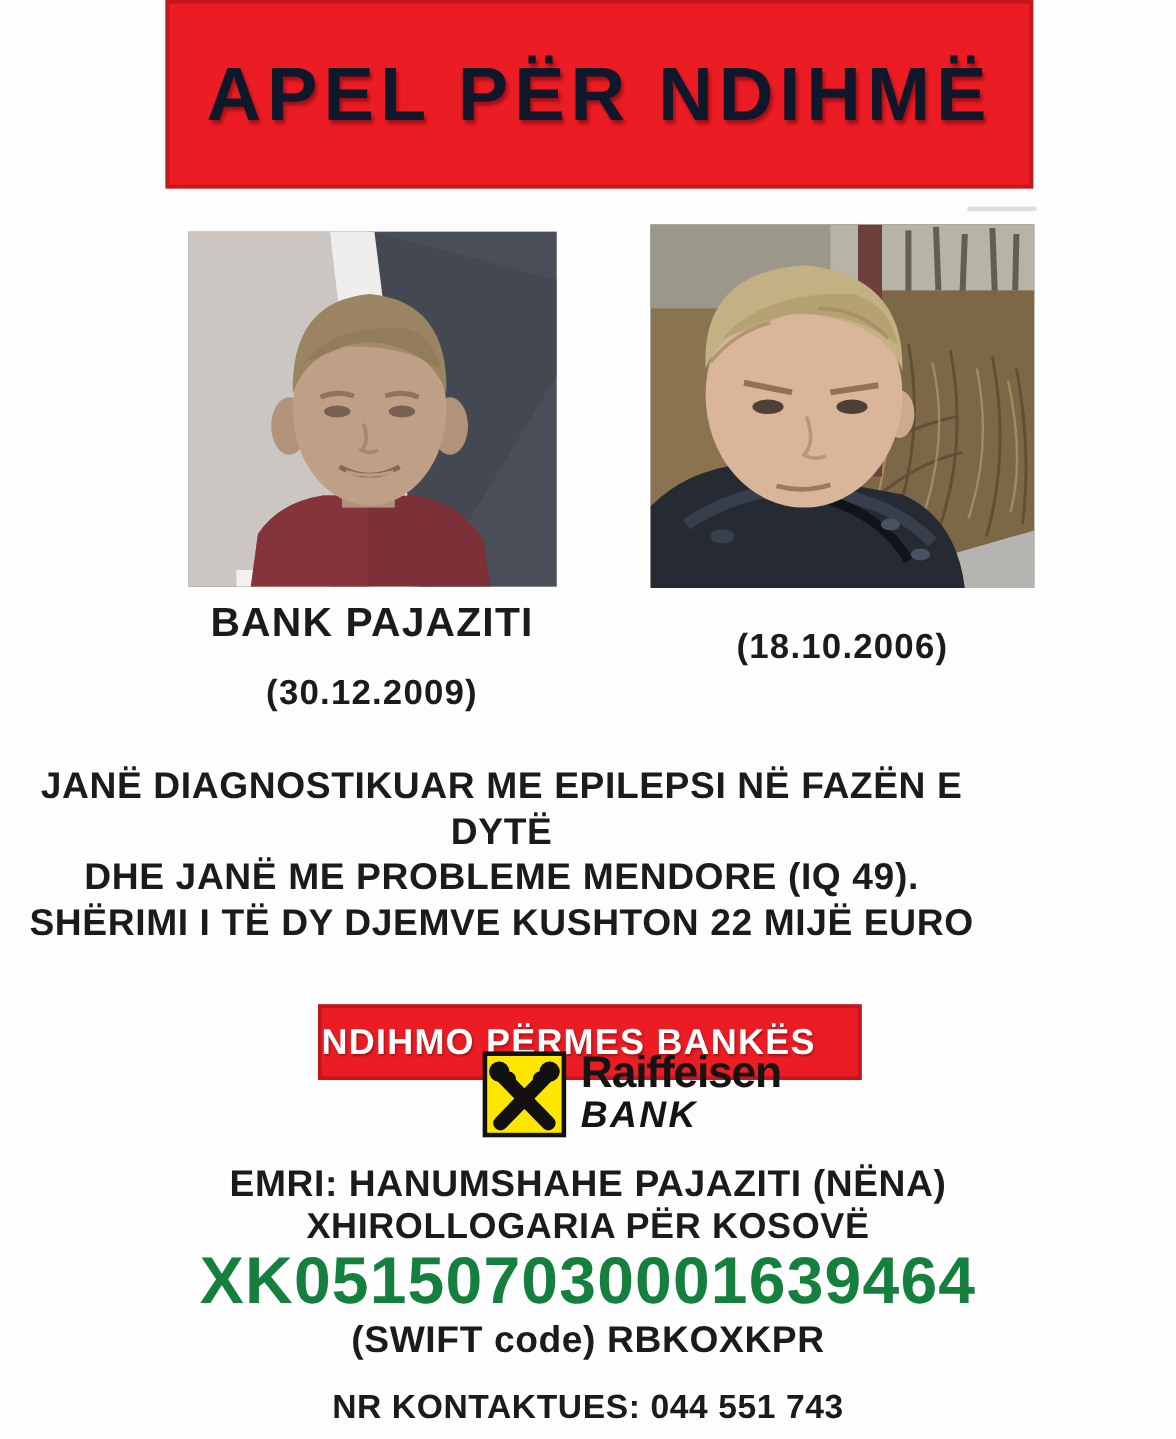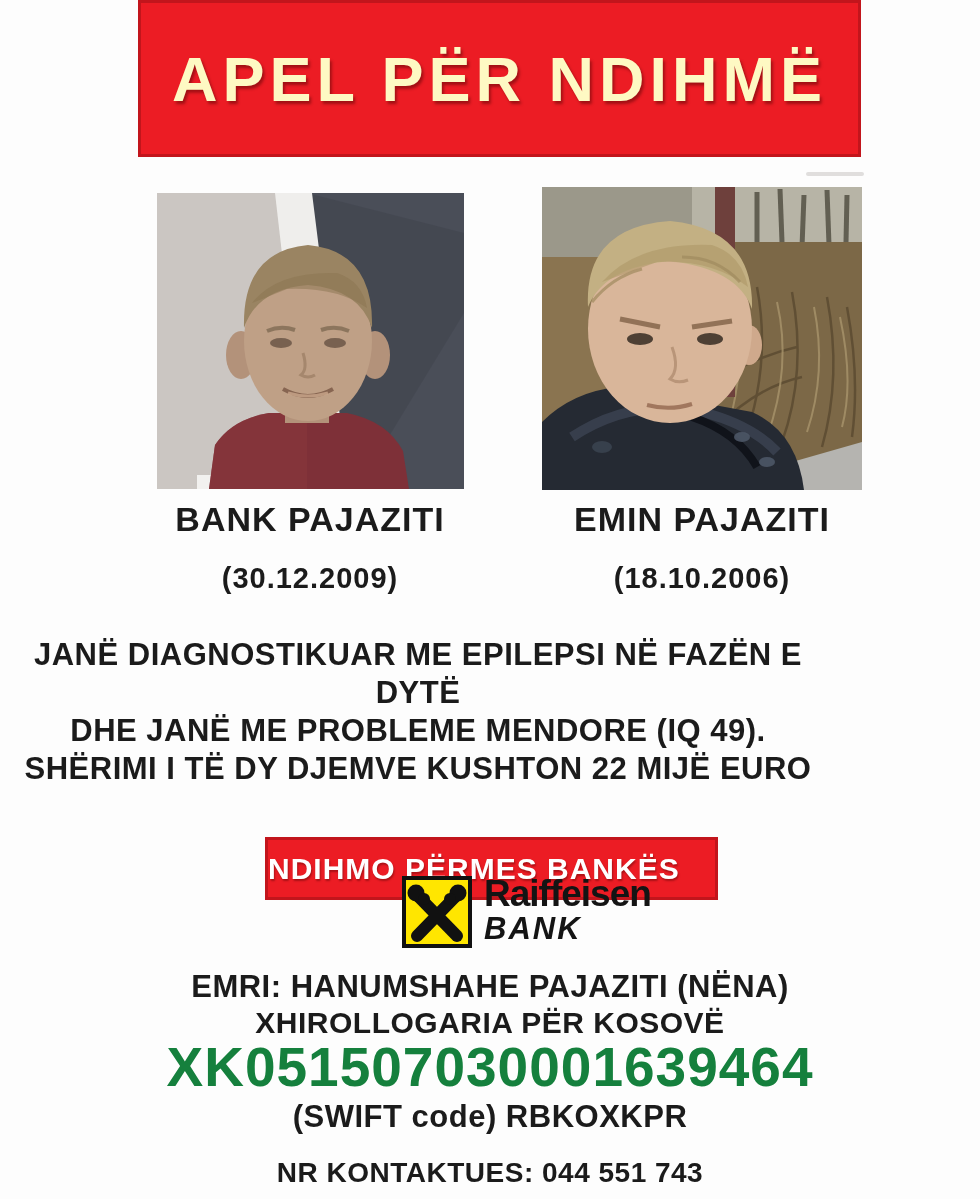--- a/index.html
+++ b/index.html
@@ -9,21 +9,21 @@
     --banner-red:#ec1c24; --banner-red-dark:#c2151c; --raiff-yellow:#ffe600;
   }
 
   
   .title-banner {
     position:absolute; left:138px; top:0; width:723px; height:157px;
     background:var(--banner-red); border:3px solid var(--banner-red-dark);
     box-sizing:border-box; display:flex; align-items:center; justify-content:center;
   }
   .title-banner .title-text {
-    color:#fef9c3; font-weight:bold; font-size:63px; letter-spacing:5px;
+    color:#0f172a; font-weight:bold; font-size:63px; letter-spacing:5px;
     white-space:nowrap; text-shadow:2px 3px 3px rgba(70,0,0,0.45);
   }
 
   .watermark-dashes {
     position:absolute; left:806px; top:172px; width:58px; height:4px;
     background:#e0dedd; border-radius:2px;
   }
 
   
   .photo { position:absolute; overflow:hidden; background:#888; }
@@ -170,21 +170,20 @@
       <path d="M130,160 Q138,182 128,192 Q136,197 146,193" stroke="#b08d70" stroke-width="3" fill="none" opacity="0.8"></path>
       <path d="M105,218 Q128,224 150,217" stroke="#9a7058" stroke-width="4" fill="none" opacity="0.9"></path>
     </svg>
   </div>
 
   <div class="caption caption-left">
     <div class="child-name">BANK PAJAZITI</div>
     <div class="child-dob">(30.12.2009)</div>
   </div>
   <div class="caption caption-right">
-    <div class="child-name">EMIN PAJAZITI</div>
     <div class="child-dob">(18.10.2006)</div>
   </div>
 
   <div class="description">
     <div>JANË DIAGNOSTIKUAR ME EPILEPSI NË FAZËN E DYTË</div>
     <div>DHE JANË ME PROBLEME MENDORE (IQ 49).</div>
     <div>SHËRIMI I TË DY DJEMVE KUSHTON 22 MIJË EURO</div>
   </div>
 
   <div class="bank-banner">

